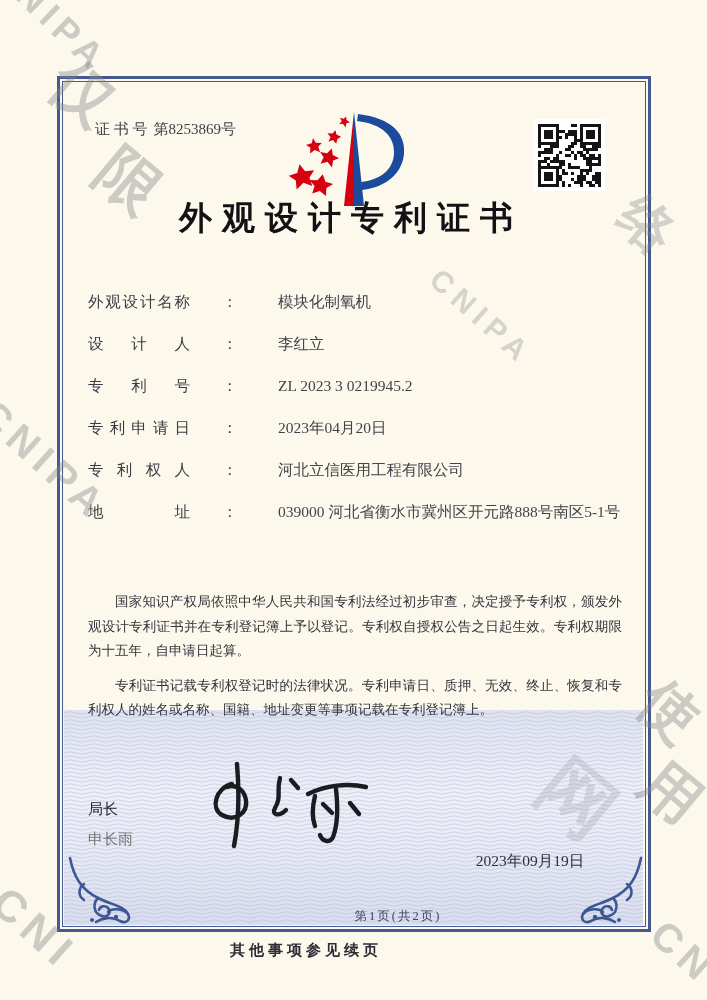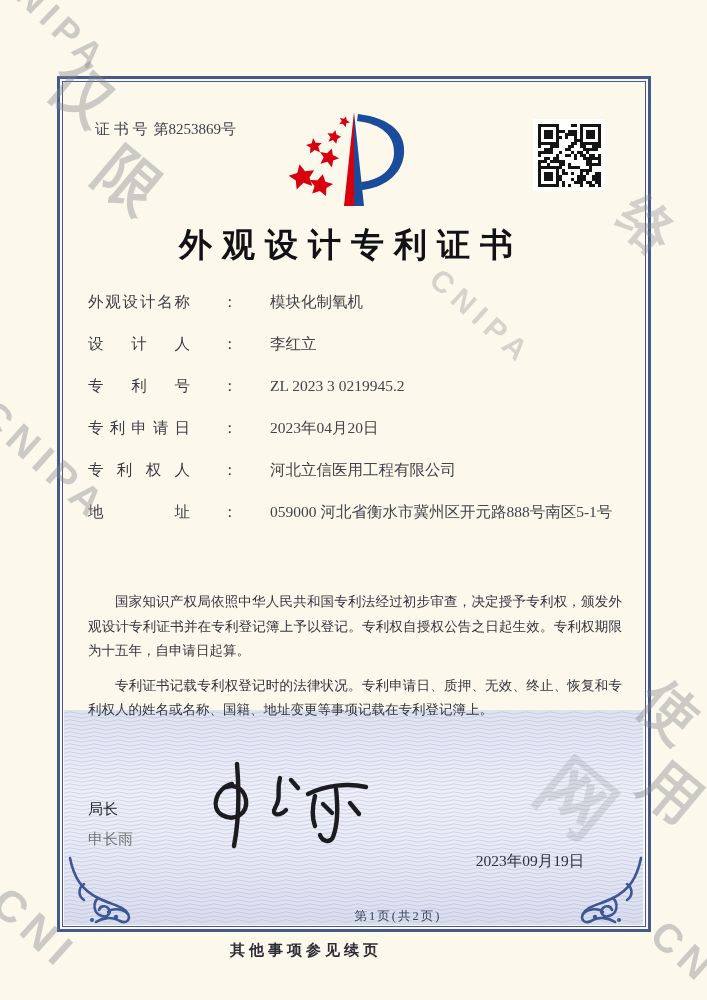--- a/index.html
+++ b/index.html
@@ -33,30 +33,30 @@
   .wm8{left:540px;top:762px;font-size:74px;transform:rotate(40deg);opacity:.22;}
   .wm9{left:-14px;top:906px;font-size:44px;transform:rotate(42deg);}
   .wm10{left:648px;top:932px;font-size:40px;transform:rotate(42deg);}
 
   
   .cert-no{position:absolute;left:95px;top:120px;z-index:3;font-size:15px;color:#3c3e46;}
   .cert-no .num{margin-left:6px;}
   .logo{position:absolute;left:288px;top:108px;z-index:3;}
   .qr{position:absolute;left:533px;top:119px;width:72px;height:72px;background:#fff;
       z-index:3;display:flex;align-items:center;justify-content:center;}
-  .title{position:absolute;left:57px;top:223px;width:588px;text-align:center;z-index:3;
+  .title{position:absolute;left:57px;top:196px;width:588px;text-align:center;z-index:3;
       font-size:33px;font-weight:700;letter-spacing:10px;color:#121216;}
 
   
   .fields{position:absolute;left:88px;top:291px;width:534px;z-index:3;
       font-size:15.5px;color:#3a3c44;}
   .row{display:flex;line-height:22px;margin-bottom:20px;white-space:nowrap;gap:32px;}
   .lbl{display:inline-block;width:102px;text-align:justify;text-align-last:justify;}
   .colon{display:inline-block;width:16px;}
-  .val{color:#41434b;}
+  .val{color:#41434b;margin-left:8px;}
   .dual .f2{margin-left:36px;}
 
   
   .body-text{position:absolute;left:88px;top:590px;width:534px;z-index:3;
       font-size:13.5px;line-height:1.82;color:#32343c;text-align:justify;}
   .body-text p{margin:0 0 10px 0;text-indent:2em;}
 
   
   .sig-label{position:absolute;left:88px;top:800px;z-index:3;font-size:15px;color:#232329;
       font-family:Liberation Mono, monospace;}
@@ -408,21 +408,21 @@
         <span class="val">2023年04月20日</span>
     </div>
     <div class="row">
       <span class="lbl">专利权人</span>
         <span class="colon">：</span>
         <span class="val">河北立信医用工程有限公司</span>
     </div>
     <div class="row">
       <span class="lbl">地址</span>
         <span class="colon">：</span>
-        <span class="val">059000 河北省衡水市冀州区开元路888号南区5-1号</span>
+        <span class="val">039000 河北省衡水市冀州区开元路888号南区5-1号</span>
     </div>
   </div>
 
   <div class="body-text">
     <p>国家知识产权局依照中华人民共和国专利法经过初步审查，决定授予专利权，颁发外观设计专利证书并在专利登记簿上予以登记。专利权自授权公告之日起生效。专利权期限为十五年，自申请日起算。</p>
     <p>专利证书记载专利权登记时的法律状况。专利申请日、质押、无效、终止、恢复和专利权人的姓名或名称、国籍、地址变更等事项记载在专利登记簿上。</p>
   </div>
 
   <div class="sig-label">局长</div>
   <div class="sig-name">申长雨</div>

